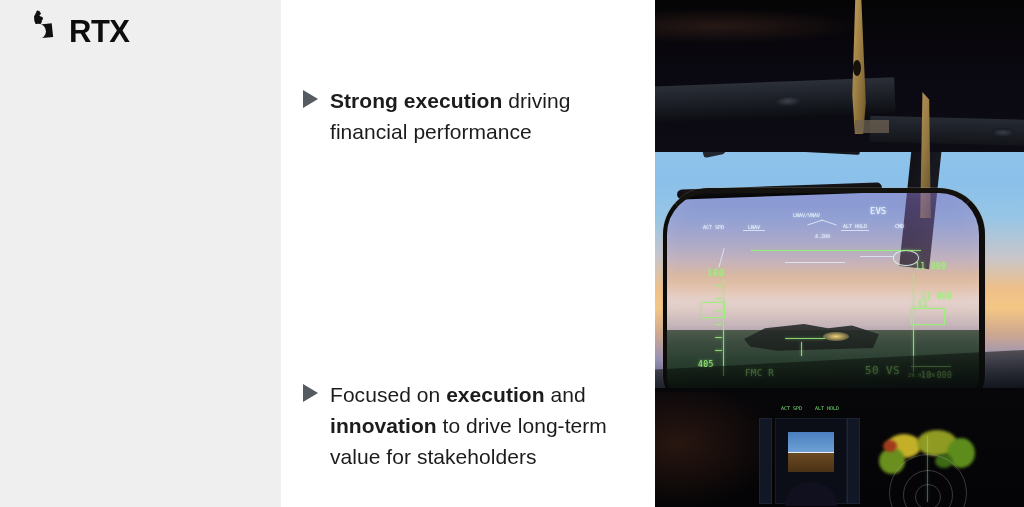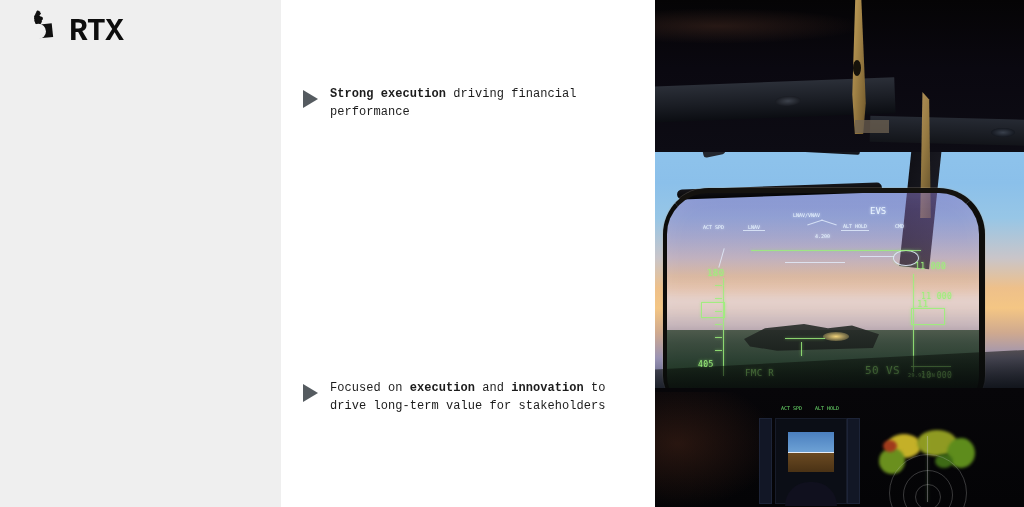--- a/index.html
+++ b/index.html
@@ -2,40 +2,40 @@
 <html><head>
 <meta charset="utf-8">
 <style>
   * { margin:0; padding:0; box-sizing:border-box; }
   html,body { width:1024px; height:507px; overflow:hidden; background:#ffffff;
               font-family:"Liberation Sans", sans-serif; }
   .slide { position:relative; width:1024px; height:507px; background:#ffffff; }
 
   
   .left-panel { position:absolute; left:0; top:0; width:281px; height:507px;
-                background:#efefef;font-family:Liberation Mono, monospace; }
+                background:#efefef; }
   .brand { position:absolute; left:17px; top:10px; display:flex;
            align-items:center; gap:9px; }
   .logo-mark { position:relative; width:43px; height:43px; }
   .logo-mark svg { display:block; }
   .brand-name { font-size:31px; font-weight:bold; color:#0d0d0d;
                 letter-spacing:-0.5px; line-height:1; }
   .page-title { position:absolute; left:19px; top:78px; font-size:35px;
                 font-weight:400; color:#1a1a1a; letter-spacing:-0.3px;
                 line-height:1.1; white-space:nowrap; }
 
   
   .bullets { position:absolute; left:281px; top:0; width:374px; height:507px;
              background:#ffffff; }
   .bullet { position:absolute; left:20px; width:340px; display:flex;
             align-items:flex-start; gap:10px; }
   .bullet-marker { flex:0 0 auto; width:19px; height:20px; margin-top:3px; }
   .bullet-marker svg { display:block; }
-  .bullet-text { font-size:12px; line-height:1.47; color:#1c1c1c;
-                 letter-spacing:0.05px;font-family:Liberation Mono, monospace; }
+  .bullet-text { font-size:21px; line-height:1.47; color:#1c1c1c;
+                 letter-spacing:0.05px; }
   .bullet-text b { font-weight:bold; }
 
   
   .photo { position:absolute; left:655px; top:0; width:369px; height:507px;
            overflow:hidden; background:#15803d; }
 
   
   .ceiling { position:absolute; left:0; top:0; width:369px; height:152px;
              background:linear-gradient(180deg,#050405 0%,#0a0810 45%,#0d0c14 100%); }
   .ceiling-sheen { position:absolute; left:0; top:8px; width:210px; height:36px;

